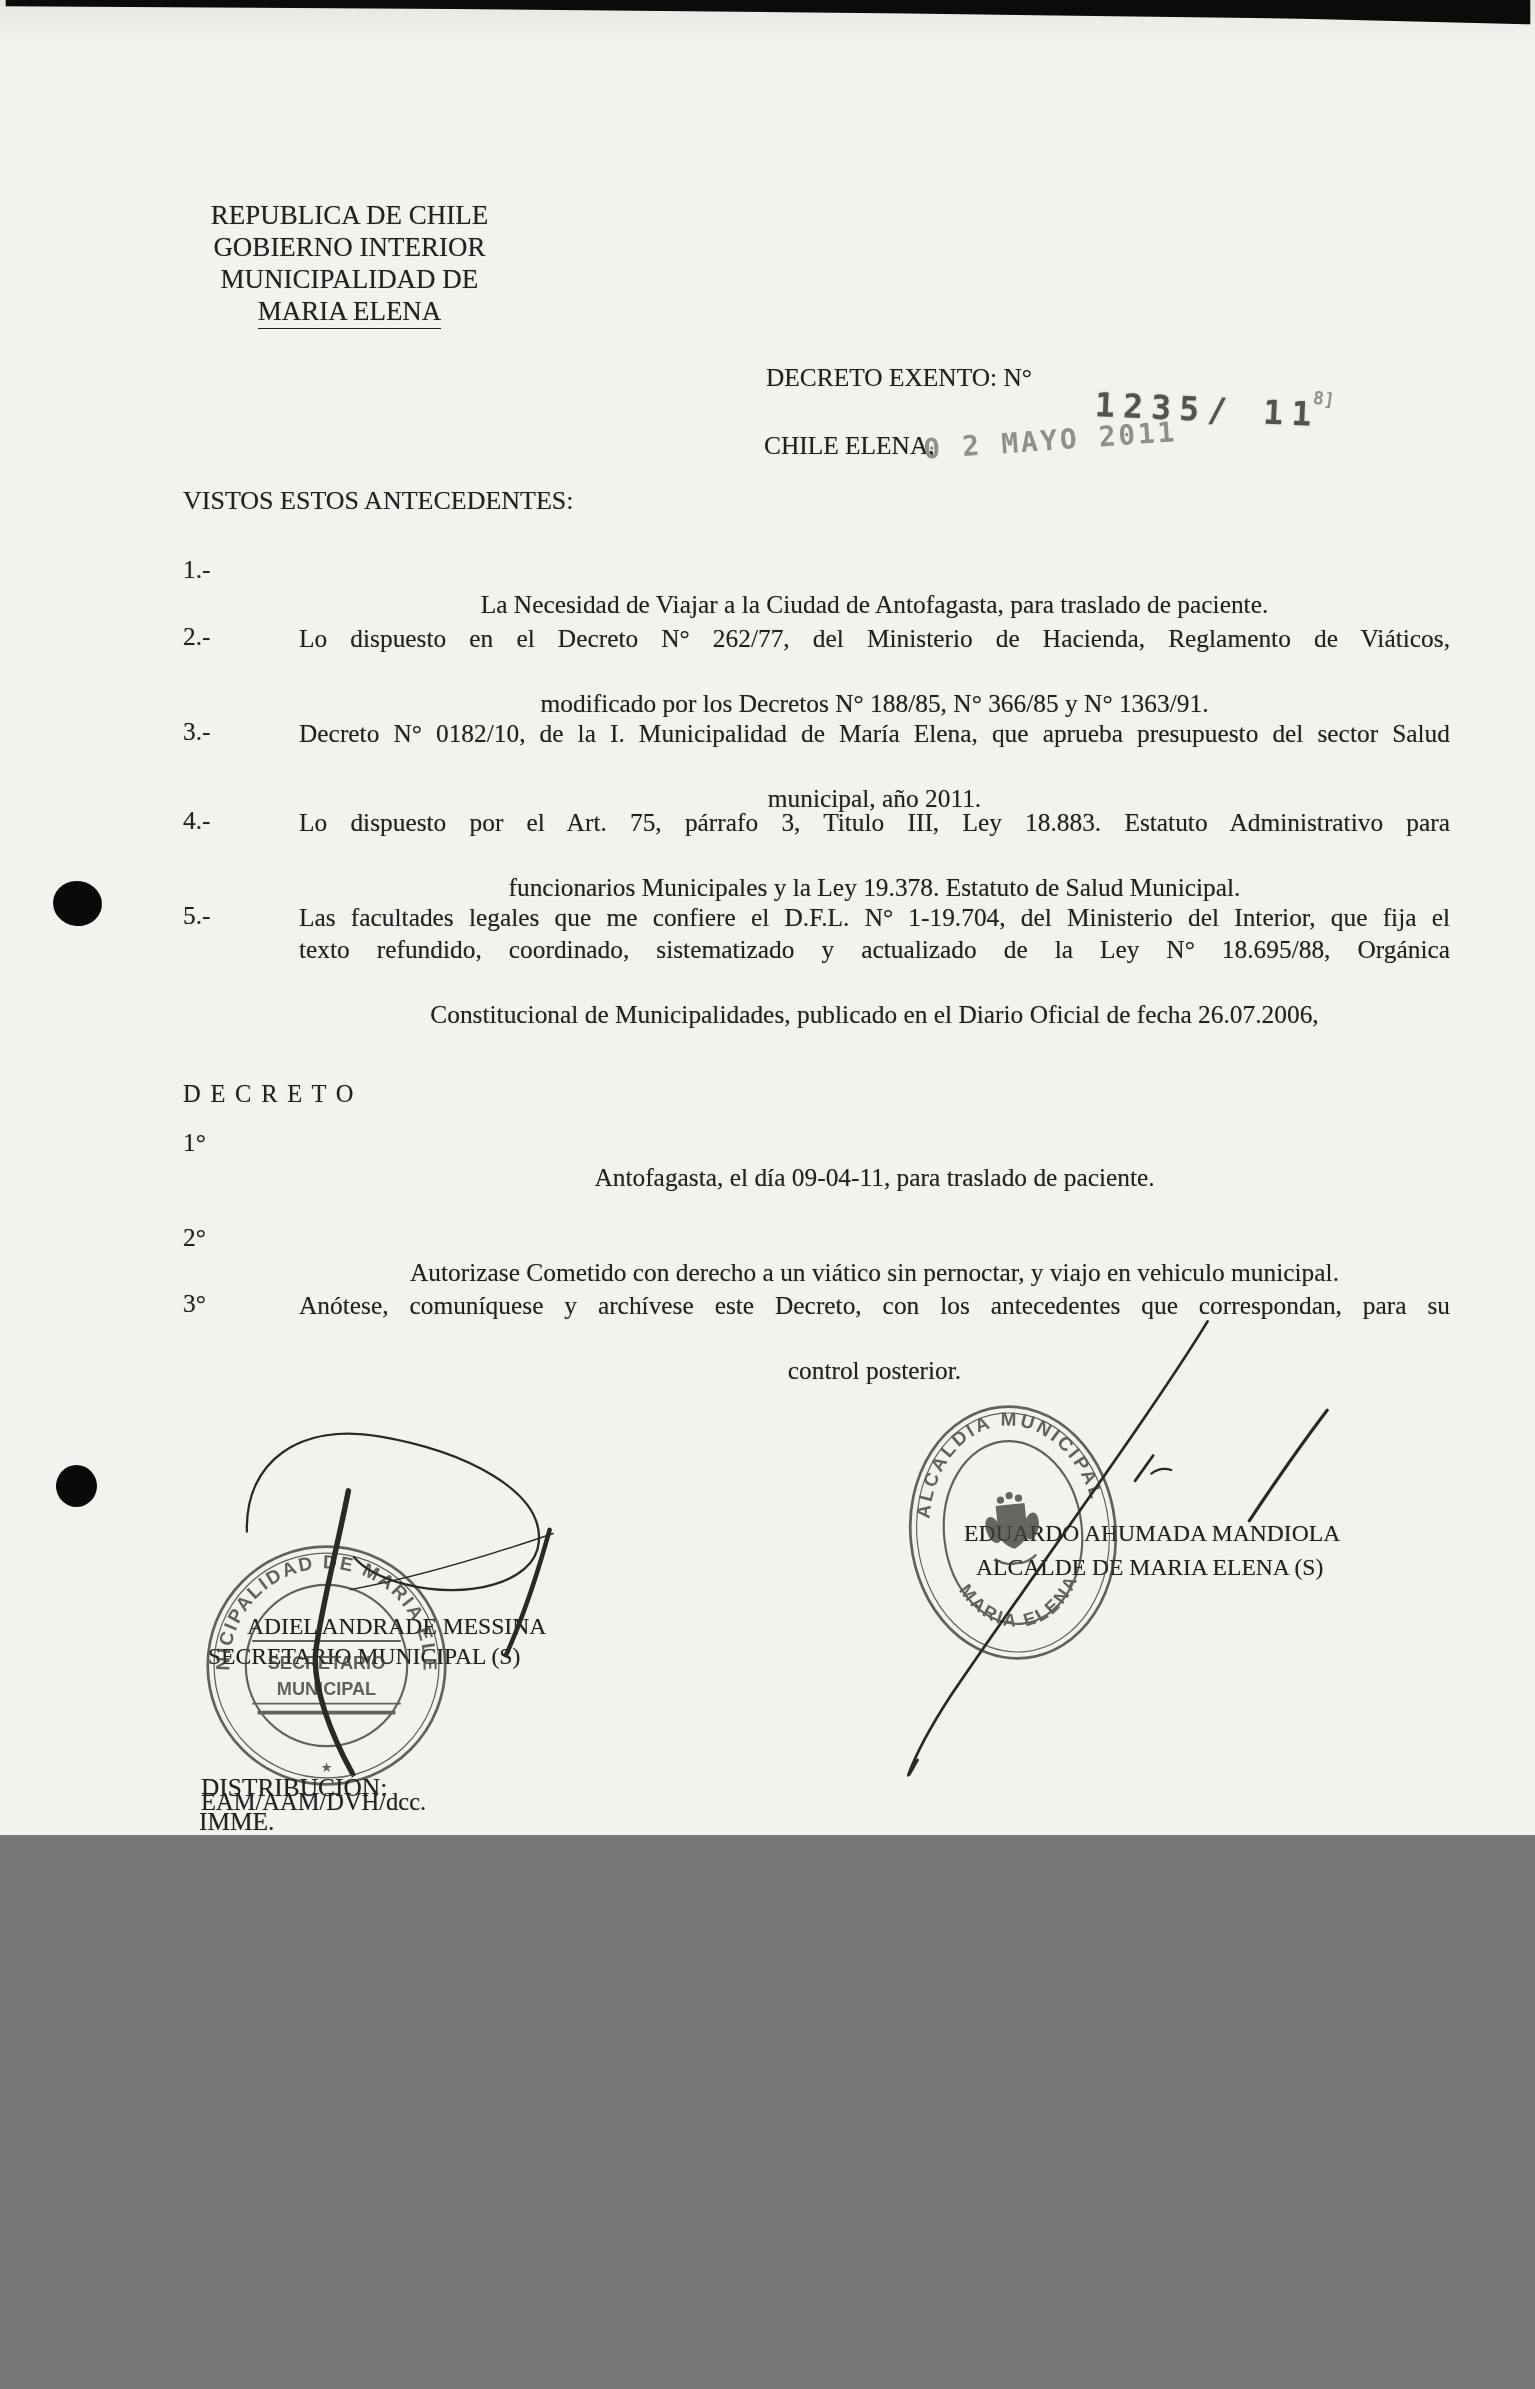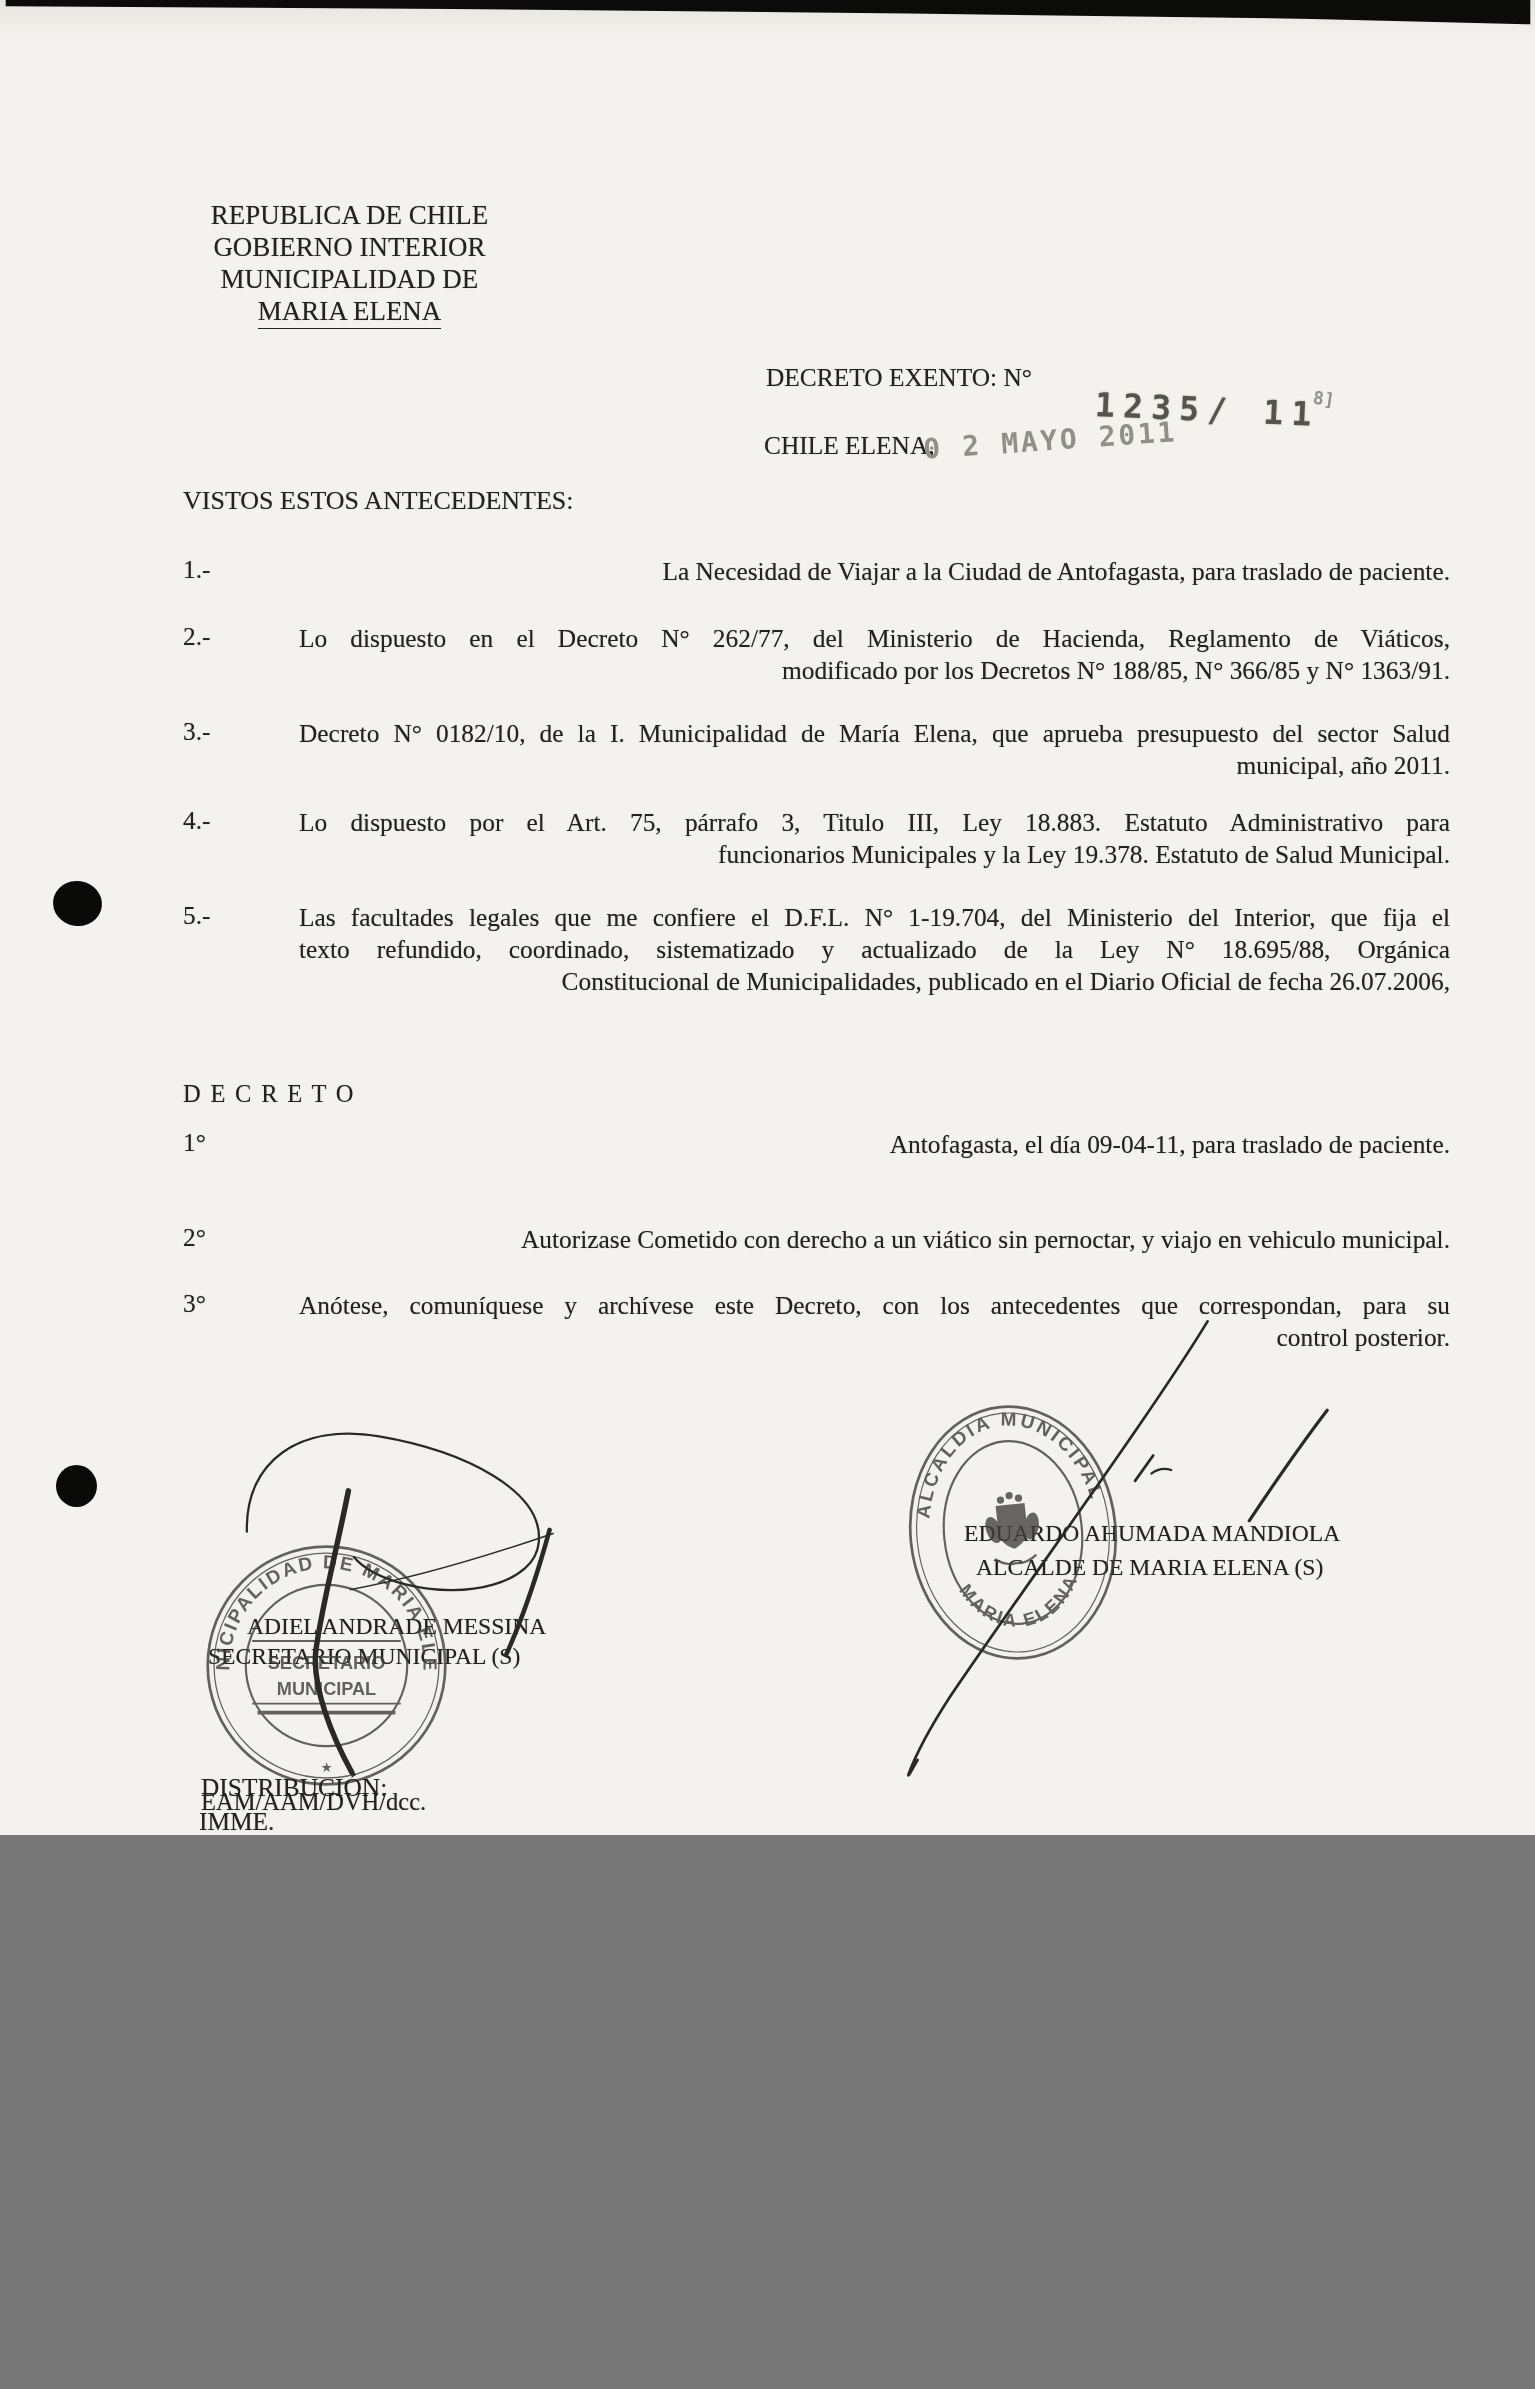--- a/index.html
+++ b/index.html
@@ -41,21 +41,21 @@
     font-family:"DejaVu Sans Mono",monospace;font-weight:bold;
     color:#93918c;transform:rotate(8deg);
   }
   
   .h-title{font-size:26px;}
   #vistos-title{left:183px;top:486px;}
   .item{left:183px;width:1267px;}
   .item .num{position:absolute;left:0;top:0;font-size:25.4px;}
   .item .lines{position:absolute;left:116px;top:0;width:1151px;font-size:25.4px;line-height:32px;}
   .jl{text-align:justify;text-align-last:justify;}
-  .ll{text-align:right;}
+  .ll{text-align:center;margin-top:33px;}
   #item-v1{top:555px;} #item-v2{top:622px;} #item-v3{top:717px;}
   #item-v4{top:806px;} #item-v5{top:901px;}
   #decreto-title{left:183px;top:1080px;font-size:24.5px;font-weight:normal;letter-spacing:1.8px;}
   #item-d1{top:1128px;} #item-d2{top:1223px;} #item-d3{top:1289px;}
   .b{font-weight:bold;}
   
   .sigline{font-size:23.6px;white-space:nowrap;}
   #alcalde-name{left:964px;top:1520px;}
   #alcalde-title{left:976px;top:1554px;}
   #secretario-name{left:216px;top:1613px;padding-left:31px;}

